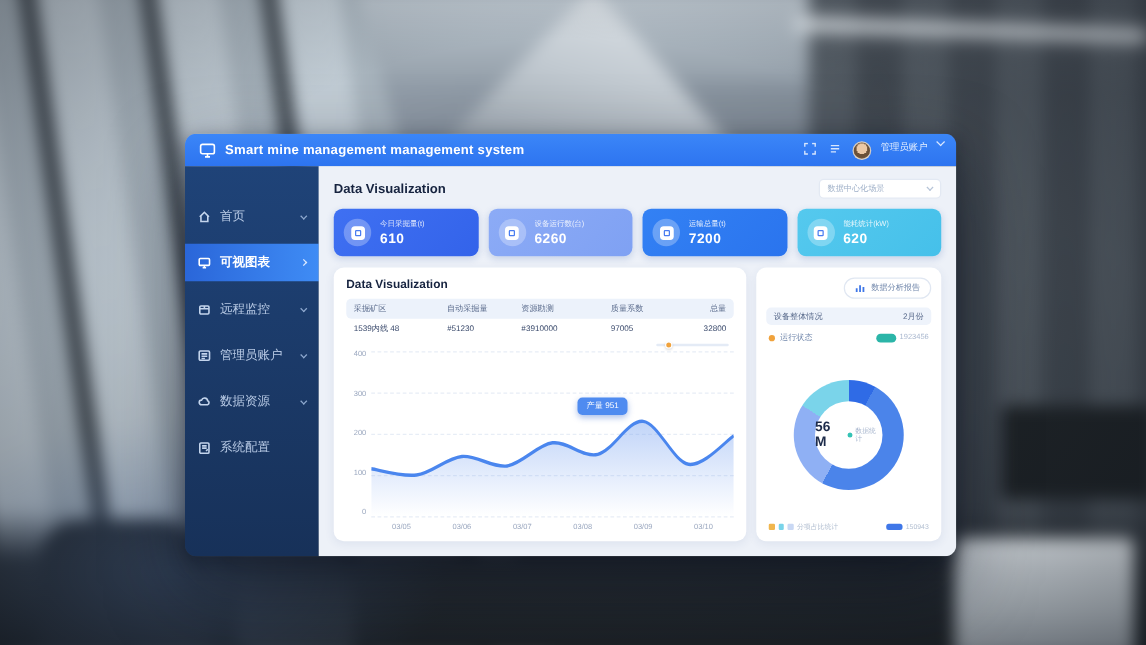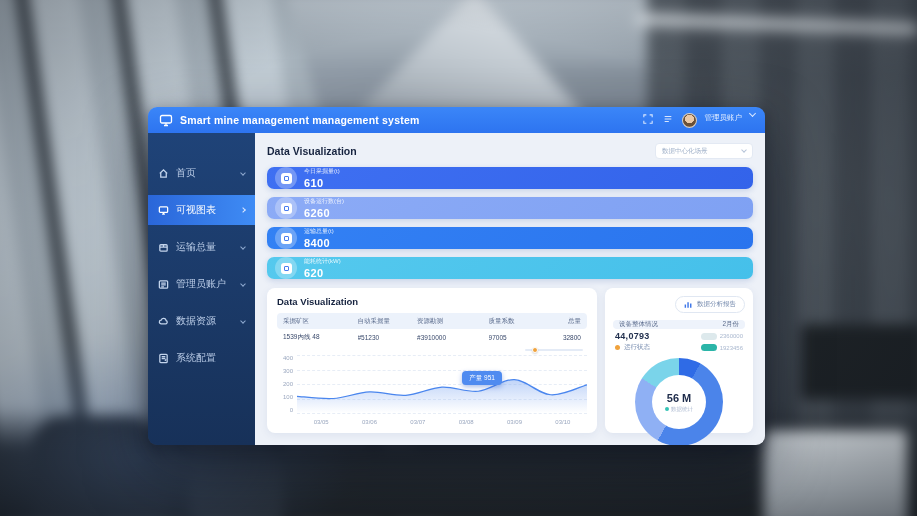--- a/index.html
+++ b/index.html
@@ -40,35 +40,35 @@
   .chev { width:5px; height:5px; border-right:1.2px solid #dbe8ff; border-bottom:1.2px solid #dbe8ff; transform:rotate(45deg); margin-top:-2px; }
 
   .win-body { display:flex; height:312px; }
 
   
   .sidebar { width:107px; background:linear-gradient(180deg,#1f4378,#173159); padding-top:18px; flex-shrink:0; }
   .side-item { height:30px; margin:7px 0; display:flex; align-items:center; padding:0 10px; gap:7px; cursor:pointer; }
   .side-item .lbl { color:#b9cbe6; font-size:10px; flex:1; }
   .side-item .sichev { width:4px; height:4px; border-right:1.1px solid #8fa9cf; border-bottom:1.1px solid #8fa9cf; transform:rotate(45deg); }
   .side-item.active { background:linear-gradient(90deg,#2a66d9,#3f8cf5); }
-  .side-item.active .lbl { color:#fff; font-weight:normal; }
+  .side-item.active .lbl { color:#fff; font-weight:bold; }
   .side-item.active .sichev { transform:rotate(-45deg); border-color:#dce9ff; }
   .sicon { width:11px; height:11px; flex-shrink:0; display:flex; }
   .sicon svg { width:11px; height:11px; stroke:#c3d4ec; fill:none; stroke-width:1.4; }
   .side-item.active .sicon svg { stroke:#ffffff; }
 
   
   .content { flex:1; background:#edf1f8; padding:8px 12px 12px; display:flex; flex-direction:column; }
   .c-header { display:flex; align-items:center; justify-content:space-between; height:20px; }
   .c-title { font-size:10.5px; font-weight:bold; color:#16233f; }
   .select { width:98px; height:16px; background:#fff; border:1px solid #e3e9f3; border-radius:4px; display:flex; align-items:center; padding:0 6px; gap:4px; cursor:pointer; }
   .select .sval { flex:1; font-size:6.5px; color:#9fb0c8; white-space:nowrap; overflow:hidden; }
   .select .schev { width:4px; height:4px; border-right:1.1px solid #b6c4d8; border-bottom:1.1px solid #b6c4d8; transform:rotate(45deg); margin-top:-2px; }
 
-  .stats { display:flex; gap:8px; margin-top:6px;flex-direction:column; }
+  .stats { display:flex; gap:8px; margin-top:6px; }
   .stat-card { flex:1; height:38px; border-radius:7px; display:flex; align-items:center; padding:0 8px; gap:7px; cursor:pointer; box-shadow:0 2px 6px rgba(30,70,160,.18); }
   .stat-ic { width:22px; height:22px; border-radius:50%; background:rgba(255,255,255,.28); display:flex; align-items:center; justify-content:center; flex-shrink:0; }
   .stat-ic .sq { width:11px; height:11px; border-radius:3px; background:#fff; display:flex; align-items:center; justify-content:center; }
   .stat-ic .sq i { display:block; width:5px; height:5px; border:1.2px solid #4a7df0; border-radius:1px; }
   .stat-tx { display:flex; flex-direction:column; gap:1px; min-width:0; }
   .stat-lbl { font-size:6px; color:rgba(255,255,255,.85); white-space:nowrap; overflow:hidden; }
   .stat-val { font-size:11px; font-weight:bold; color:#fff; letter-spacing:.4px; }
 
   .main { display:flex; gap:8px; margin-top:9px; flex:1; min-height:0; }
   .panel { background:#fff; border-radius:8px; box-shadow:0 2px 8px rgba(40,70,130,.08); }
@@ -108,21 +108,21 @@
   .capsule.teal { background:#2bb5a8; }
   .rp-num { font-size:6px; color:#aab8cf; }
   .rp-lblrow { display:flex; align-items:center; gap:4px; }
   .dot { width:5px; height:5px; border-radius:50%; }
   .dot.orange { background:#f0a23c; }
   .dot.teal-s { width:4px; height:4px; background:#35c3b5; }
   .rp-lbl { font-size:6.5px; color:#7187ab; }
 
   .donut-area { display:flex; justify-content:center; margin-top:6px; flex:1; align-items:center; }
   .donut { position:relative; width:88px; height:88px; border-radius:50%; }
-  .donut-hole { position:absolute; left:17px; top:17px; width:54px; height:54px; border-radius:50%; background:#fff; display:flex; flex-direction:column; align-items:center; justify-content:center; gap:2px; }
+  .donut-hole { position:absolute; left:17px; top:17px; width:54px; height:54px; border-radius:50%; background:#fff; display:flex; flex-direction:row; align-items:center; justify-content:center; gap:2px; }
   .donut-center { font-size:11px; font-weight:bold; color:#1d2b4a; }
   .donut-sub { display:flex; align-items:center; gap:2px; }
   .donut-sub span { font-size:5.5px; color:#aab8cf; }
   .rp-legend { display:flex; justify-content:space-between; align-items:center; margin-top:6px; padding:0 2px; }
   .leg-left, .leg-right { display:flex; align-items:center; gap:3px; }
   .swatch { width:4.5px; height:4.5px; border-radius:1px; }
   .leg-pill { width:13px; height:4.5px; border-radius:2px; background:#3f77e8; }
   .leg-txt { font-size:5.5px; color:#b4c0d2; white-space:nowrap; }
 </style>
 </head>
@@ -194,21 +194,21 @@
         <span class="lbl">可视图表</span>
         <span class="sichev"></span>
       </div>
       <div class="side-item">
         <span class="sicon">
             <svg viewBox="0 0 12 12">
               <rect x="2" y="3" width="8" height="7" rx="1"></rect>
               <path d="M2 5.5h8M6 3v2.5"></path>
             </svg>
           </span>
-        <span class="lbl">运输总量</span>
+        <span class="lbl">远程监控</span>
         <span class="sichev"></span>
       </div>
       <div class="side-item">
         <span class="sicon">
             <svg viewBox="0 0 12 12">
               <rect x="1.5" y="2" width="9" height="8" rx="1"></rect>
               <path d="M3.5 4.5h5M3.5 6.5h5M3.5 8.5h3"></path>
             </svg>
           </span>
         <span class="lbl">管理员账户</span>
@@ -267,21 +267,21 @@
             </span>
         </div>
         <div class="stat-card" style="background: linear-gradient(135deg, rgb(51, 129, 244), rgb(42, 116, 238));">
           <span class="stat-ic">
               <span class="sq">
                 <i></i>
               </span>
             </span>
           <span class="stat-tx">
               <span class="stat-lbl">运输总量(t)</span>
-              <span class="stat-val">8400</span>
+              <span class="stat-val">7200</span>
             </span>
         </div>
         <div class="stat-card" style="background: linear-gradient(135deg, rgb(85, 201, 238), rgb(69, 192, 234));">
           <span class="stat-ic">
               <span class="sq">
                 <i></i>
               </span>
             </span>
           <span class="stat-tx">
               <span class="stat-lbl">能耗统计(kW)</span>
@@ -357,27 +357,20 @@
             <svg viewBox="0 0 10 10" width="9" height="9">
                 <path d="M1.5 8.5V5M4.5 8.5V2.5M7.5 8.5V4" stroke="#3f77e8" stroke-width="1.6" fill="none"></path>
               </svg>
             <span>数据分析报告</span>
           </div>
           <div class="rp-head">
             <span>设备整体情况</span>
             <span>2月份</span>
           </div>
           <div class="rp-row">
-            <span class="rp-val">44,0793</span>
-            <span class="rp-badge-group">
-              <span class="capsule light"></span>
-              <span class="rp-num">2360000</span>
-            </span>
-          </div>
-          <div class="rp-row">
             <span class="rp-lblrow">
               <span class="dot orange"></span>
               <span class="rp-lbl">运行状态</span>
             </span>
             <span class="rp-badge-group">
               <span class="capsule teal"></span>
               <span class="rp-num">1923456</span>
             </span>
           </div>
           <div class="donut-area">

